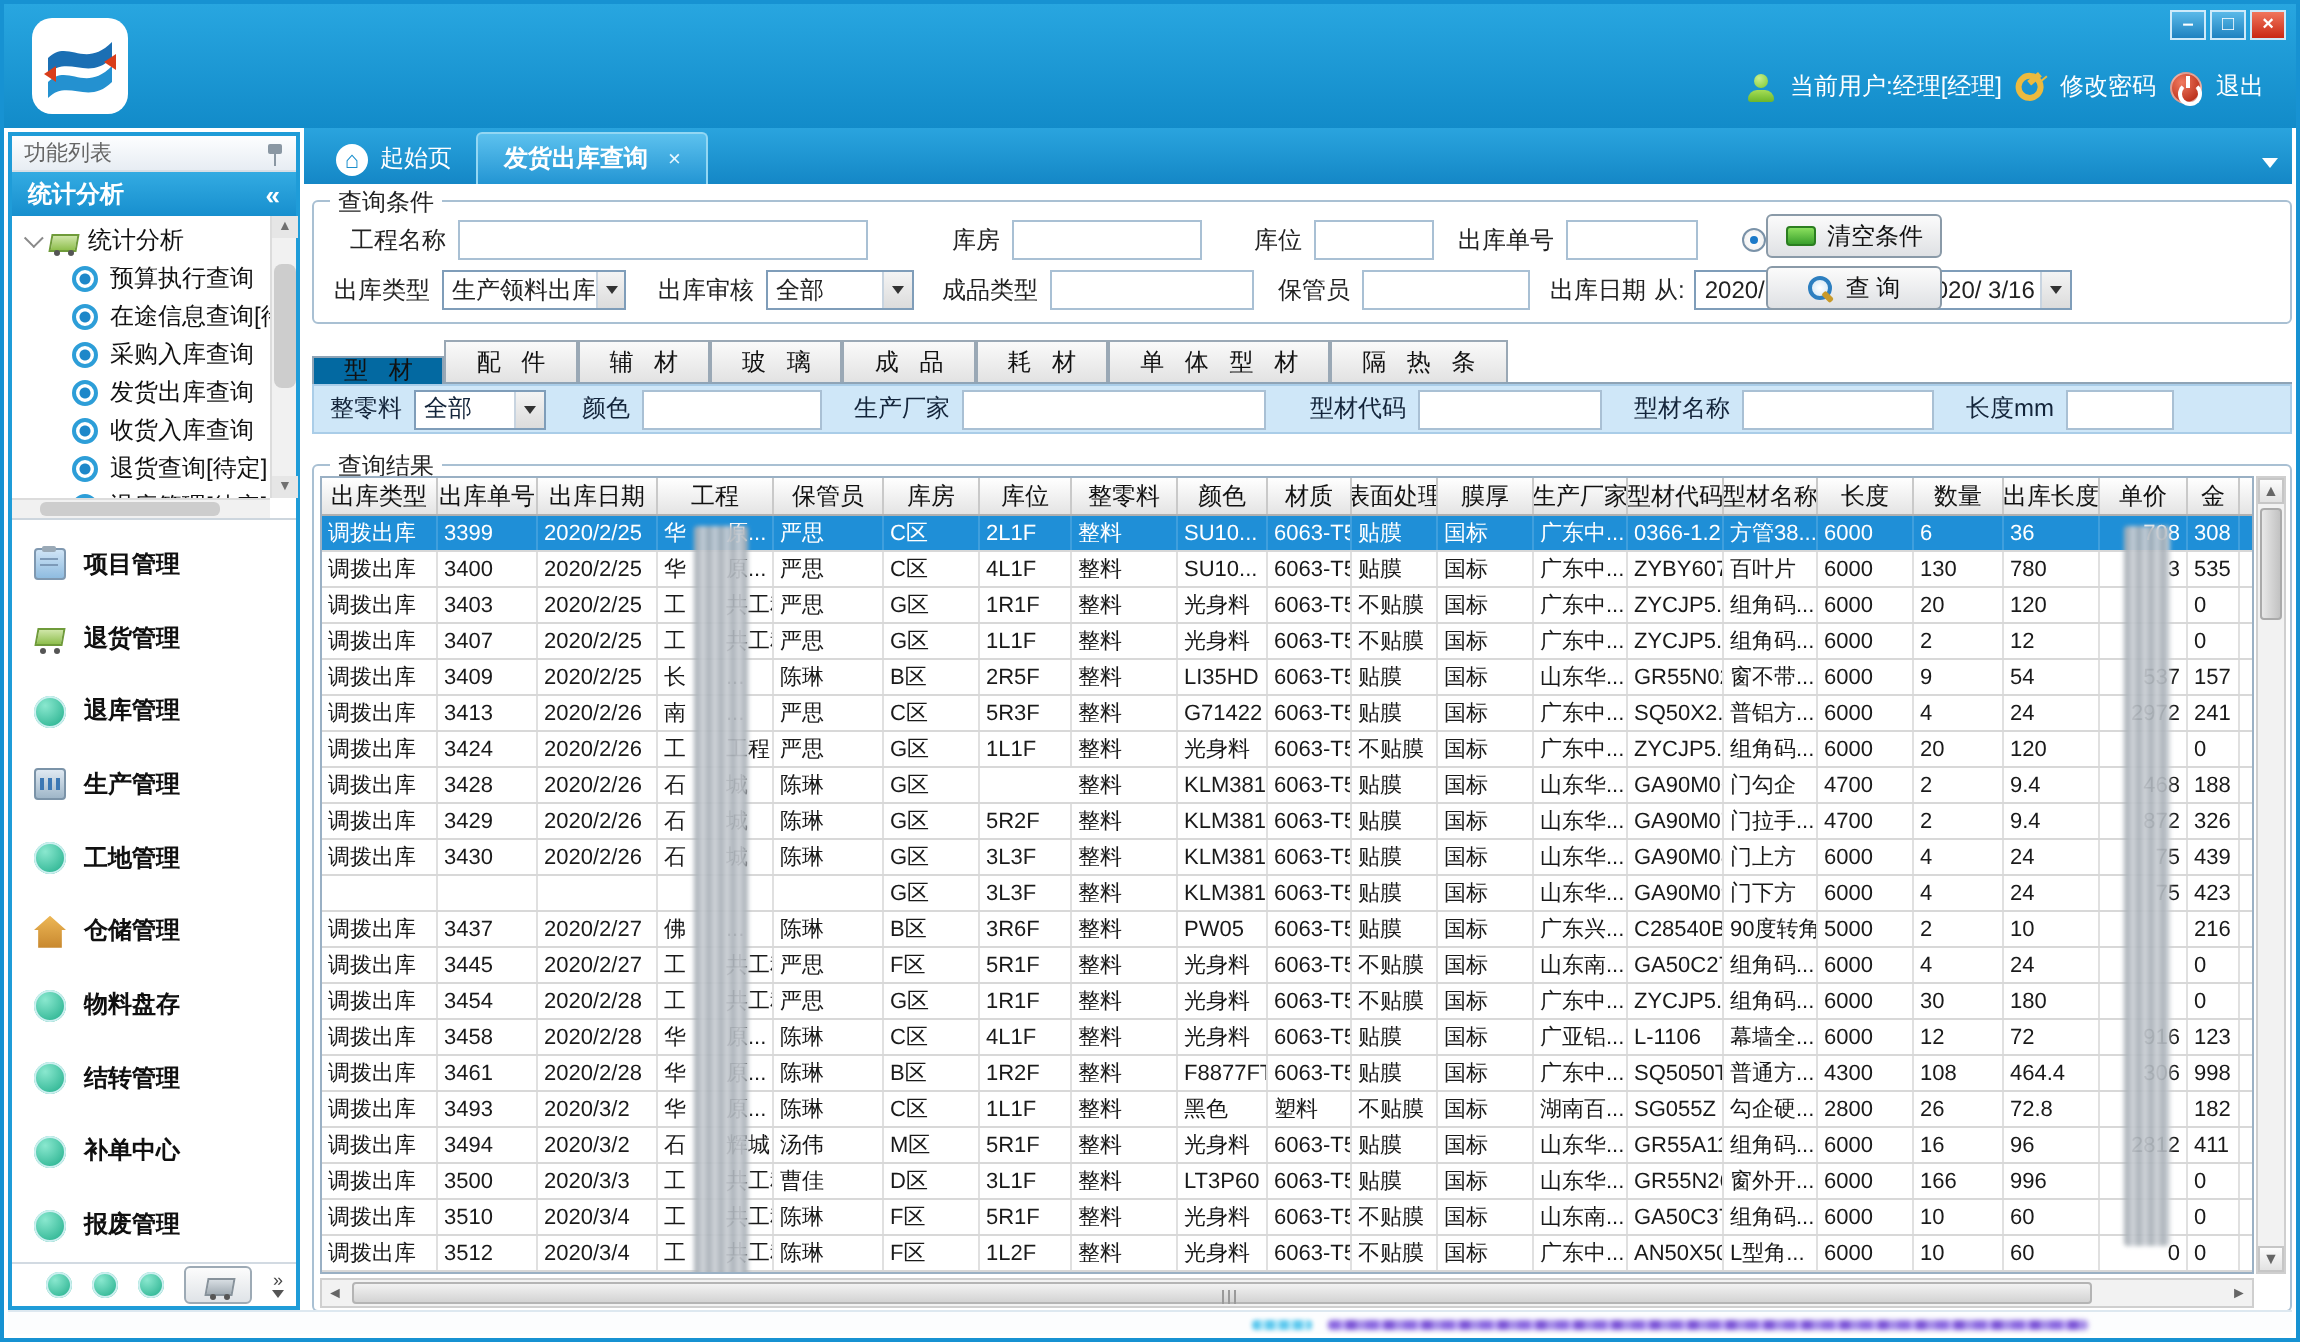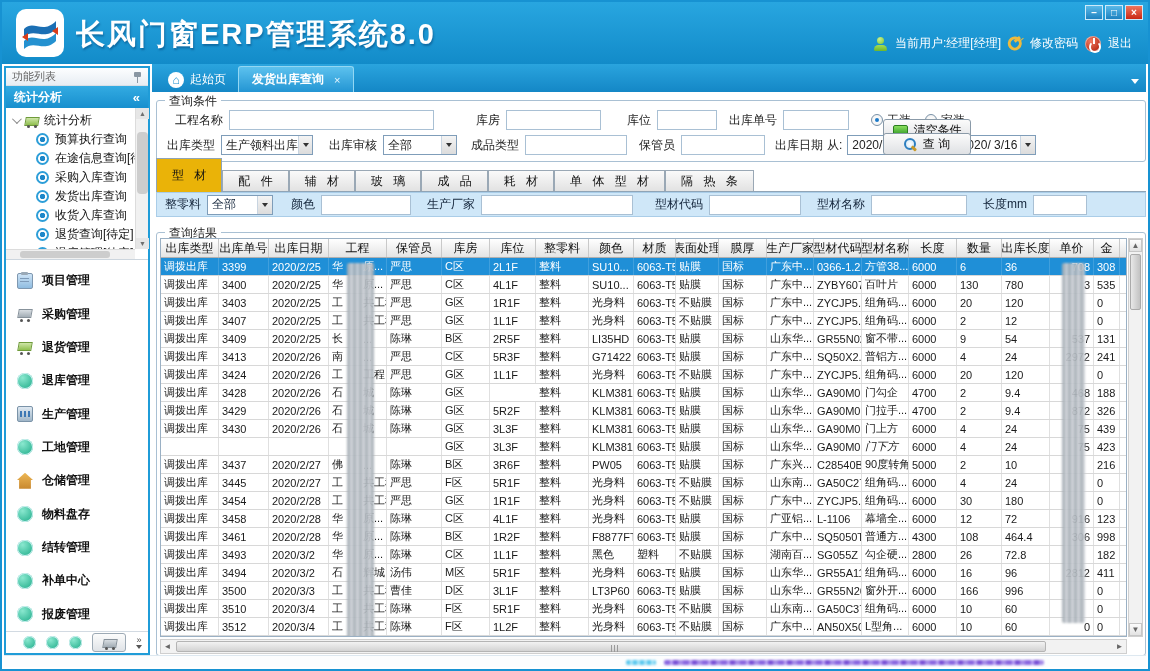--- a/index.html
+++ b/index.html
@@ -91,29 +91,29 @@
   .q-row{position:absolute;left:10px;right:10px;height:22px;display:flex;align-items:center;font-size:12px;color:#222;white-space:nowrap;}
   .q-row.r1{top:8px;} .q-row.r2{top:33px;}
   .lbl{flex:none;}
   .inp{height:20px;border:1px solid #a9c0d4;background:#fff;flex:none;}
   .dd{height:20px;border:1px solid #7f9db9;background:#fff;display:flex;align-items:center;flex:none;padding-left:4px;font-size:12px;position:relative;cursor:pointer;}
   .dd .dar{margin-left:auto;width:15px;height:100%;display:flex;align-items:center;justify-content:center;background:linear-gradient(#f4f4f4,#dcdcdc);border-left:1px solid #c8d4e0;}
   .dd .dar::before{content:"";width:0;height:0;border-left:3.5px solid transparent;border-right:3.5px solid transparent;border-top:4px solid #333;}
   .radio{width:12px;height:12px;border-radius:50%;border:1px solid #7a92a8;background:radial-gradient(#fff,#eee);flex:none;position:relative;cursor:pointer;}
   .radio.checked::after{content:"";position:absolute;left:3px;top:3px;width:4px;height:4px;border-radius:50%;background:#1b79c8;}
   .btn{position:absolute;left:726px;width:88px;height:22px;border:1px solid #8a9aa8;border-radius:3px;background:linear-gradient(#fbfbfb,#dfe1e4);display:flex;align-items:center;justify-content:center;gap:6px;font-size:12px;color:#111;cursor:pointer;}
-  .btn-clear{top:18px;} .btn-search{top:32px;}
+  .btn-clear{top:6px;} .btn-search{top:32px;}
   .ic-clear{width:15px;height:10px;background:linear-gradient(#8adf5e,#3aa02c);border:1px solid #2b7e20;border-radius:2px;}
   .ic-search{width:13px;height:13px;position:relative;}
   .ic-search::before{content:"";position:absolute;left:0;top:0;width:8px;height:8px;border:2px solid #2d7fc0;border-radius:50%;background:radial-gradient(#fff,#cfe6f5);}
   .ic-search::after{content:"";position:absolute;right:0px;bottom:1px;width:6px;height:2.5px;background:#c89a2a;transform:rotate(45deg);border-radius:1px;}
 
   .mat-tabs{position:absolute;left:4px;top:78px;height:22px;display:flex;align-items:flex-end;font-size:12px;color:#111;width:990px;border-bottom:1px solid #8fa4b6;}
   .mtab{height:21px;display:flex;align-items:center;padding:0 15px;word-spacing:7px;background:linear-gradient(#fafafa,#e2e2e2);border:1px solid #9aa8b5;border-bottom:none;margin-right:0;cursor:pointer;}
-  .mtab.active{background:#eab308;height:34px;font-weight:normal;border-color:#8fa4b6;position:relative;z-index:2;margin-bottom:-1px;}
+  .mtab.active{background:#0369a1;height:14px;font-weight:normal;border-color:#8fa4b6;position:relative;z-index:2;margin-bottom:-1px;}
 
   .filter-band{position:absolute;left:4px;top:100px;width:990px;height:25px;background:#cfe7f8;border:1px solid #aacdе8;border:1px solid #aacde8;display:flex;align-items:center;font-size:12px;color:#13243a;white-space:nowrap;padding-left:8px;}
 
   .g-results{left:4px;top:140px;width:990px;height:424px;}
   .tbl{position:absolute;left:3px;top:5px;right:18px;height:399px;border:1px solid #9ab0c4;overflow:hidden;background:#fff;}
   .thead{display:flex;height:19px;background:linear-gradient(#ffffff,#e4e4e4);border-bottom:1px solid #b0b0b0;}
   .th{flex:none;border-right:1px solid #c9c9c9;display:flex;align-items:center;justify-content:center;font-size:12px;color:#111;overflow:hidden;white-space:nowrap;}
   .tr{display:flex;height:18px;border-bottom:1px solid #d8d8d8;background:#fff;}
   .td{flex:none;border-right:1px solid #e0e0e0;padding:0 3px;font-size:11px;color:#1a1a1a;display:flex;align-items:center;white-space:nowrap;overflow:hidden;}
   .tr.sel{background:#1f8fd7;} .tr.sel .td{color:#fff;border-right-color:#3f9fdd;}
@@ -146,21 +146,20 @@
   <div class="app-header">
     <div class="logo">
       <svg width="48" height="48" viewBox="0 0 48 48">
         <rect x="0" y="0" width="48" height="48" rx="10" fill="#ffffff"></rect>
         <path d="M8 20 C18 10, 26 26, 40 12 L40 20 C28 32, 18 18, 8 28 Z" fill="#1b6fb4"></path>
         <path d="M8 32 C18 22, 26 38, 40 24 L40 32 C28 44, 18 30, 8 40 Z" fill="#2491d0"></path>
         <path d="M6 28 L12 24 L12 32 Z" fill="#d93d1a"></path>
         <path d="M42 18 L36 22 L42 26 Z" fill="#d93d1a"></path>
       </svg>
     </div>
-    <div class="app-title">长风门窗ERP管理系统8.0</div>
     <div class="win-controls">
       <div class="wc">–</div>
       <div class="wc">□</div>
       <div class="wc close">×</div>
     </div>
     <div class="header-right">
       <span class="ic-user"></span>
       <span>当前用户:经理[经理]</span>
       <span class="ic-key"></span>
       <span class="hr-group">修改密码</span>
@@ -224,24 +223,20 @@
       <div class="tree-hscroll">
         <span class="thumb"></span>
       </div>
     </div>
     <div class="menu" id="menu-items">
         <div class="menu-item">
           <span class="mi ic-clip blue"></span>
           <span>项目管理</span>
         </div>
         <div class="menu-item">
-          <span class="mi ic-cart"></span>
-          <span>采购管理</span>
-        </div>
-        <div class="menu-item">
           <span class="mi ic-cart g"></span>
           <span>退货管理</span>
         </div>
         <div class="menu-item">
           <span class="mi ic-dot"></span>
           <span>退库管理</span>
         </div>
         <div class="menu-item">
           <span class="mi ic-mach"></span>
           <span>生产管理</span>
@@ -529,21 +524,21 @@
                 <div class="td" style="width: 42px;">6063-T5</div>
                 <div class="td" style="width: 43px;">贴膜</div>
                 <div class="td" style="width: 48px;">国标</div>
                 <div class="td" style="width: 47px;">山东华...</div>
                 <div class="td" style="width: 48px;">GR55N02</div>
                 <div class="td" style="width: 47px;">窗不带...</div>
                 <div class="td" style="width: 48px;">6000</div>
                 <div class="td" style="width: 45px;">9</div>
                 <div class="td" style="width: 48px;">54</div>
                 <div class="td pr" style="width: 44px;">537</div>
-                <div class="td" style="width: 26px;">131</div>
+                <div class="td" style="width: 26px;">157</div>
               </div>
               <div class="tr">
                 <div class="td" style="width: 58px;">调拨出库</div>
                 <div class="td" style="width: 50px;">3413</div>
                 <div class="td" style="width: 60px;">2020/2/26</div>
                 <div class="td" style="width: 58px;">
                   <span>南</span>
                   <span class="gap"></span>
                   <span>...</span>
                 </div>
@@ -680,21 +675,21 @@
                 <div class="td" style="width: 55px;"></div>
                 <div class="td" style="width: 48px;">G区</div>
                 <div class="td" style="width: 46px;">3L3F</div>
                 <div class="td" style="width: 53px;">整料</div>
                 <div class="td" style="width: 45px;">KLM3817</div>
                 <div class="td" style="width: 42px;">6063-T5</div>
                 <div class="td" style="width: 43px;">贴膜</div>
                 <div class="td" style="width: 48px;">国标</div>
                 <div class="td" style="width: 47px;">山东华...</div>
                 <div class="td" style="width: 48px;">GA90M09.</div>
-                <div class="td" style="width: 47px; font-style: italic;">门下方</div>
+                <div class="td" style="width: 47px;">门下方</div>
                 <div class="td" style="width: 48px;">6000</div>
                 <div class="td" style="width: 45px;">4</div>
                 <div class="td" style="width: 48px;">24</div>
                 <div class="td pr" style="width: 44px;">75</div>
                 <div class="td" style="width: 26px;">423</div>
               </div>
               <div class="tr">
                 <div class="td" style="width: 58px;">调拨出库</div>
                 <div class="td" style="width: 50px;">3437</div>
                 <div class="td" style="width: 60px;">2020/2/27</div>

